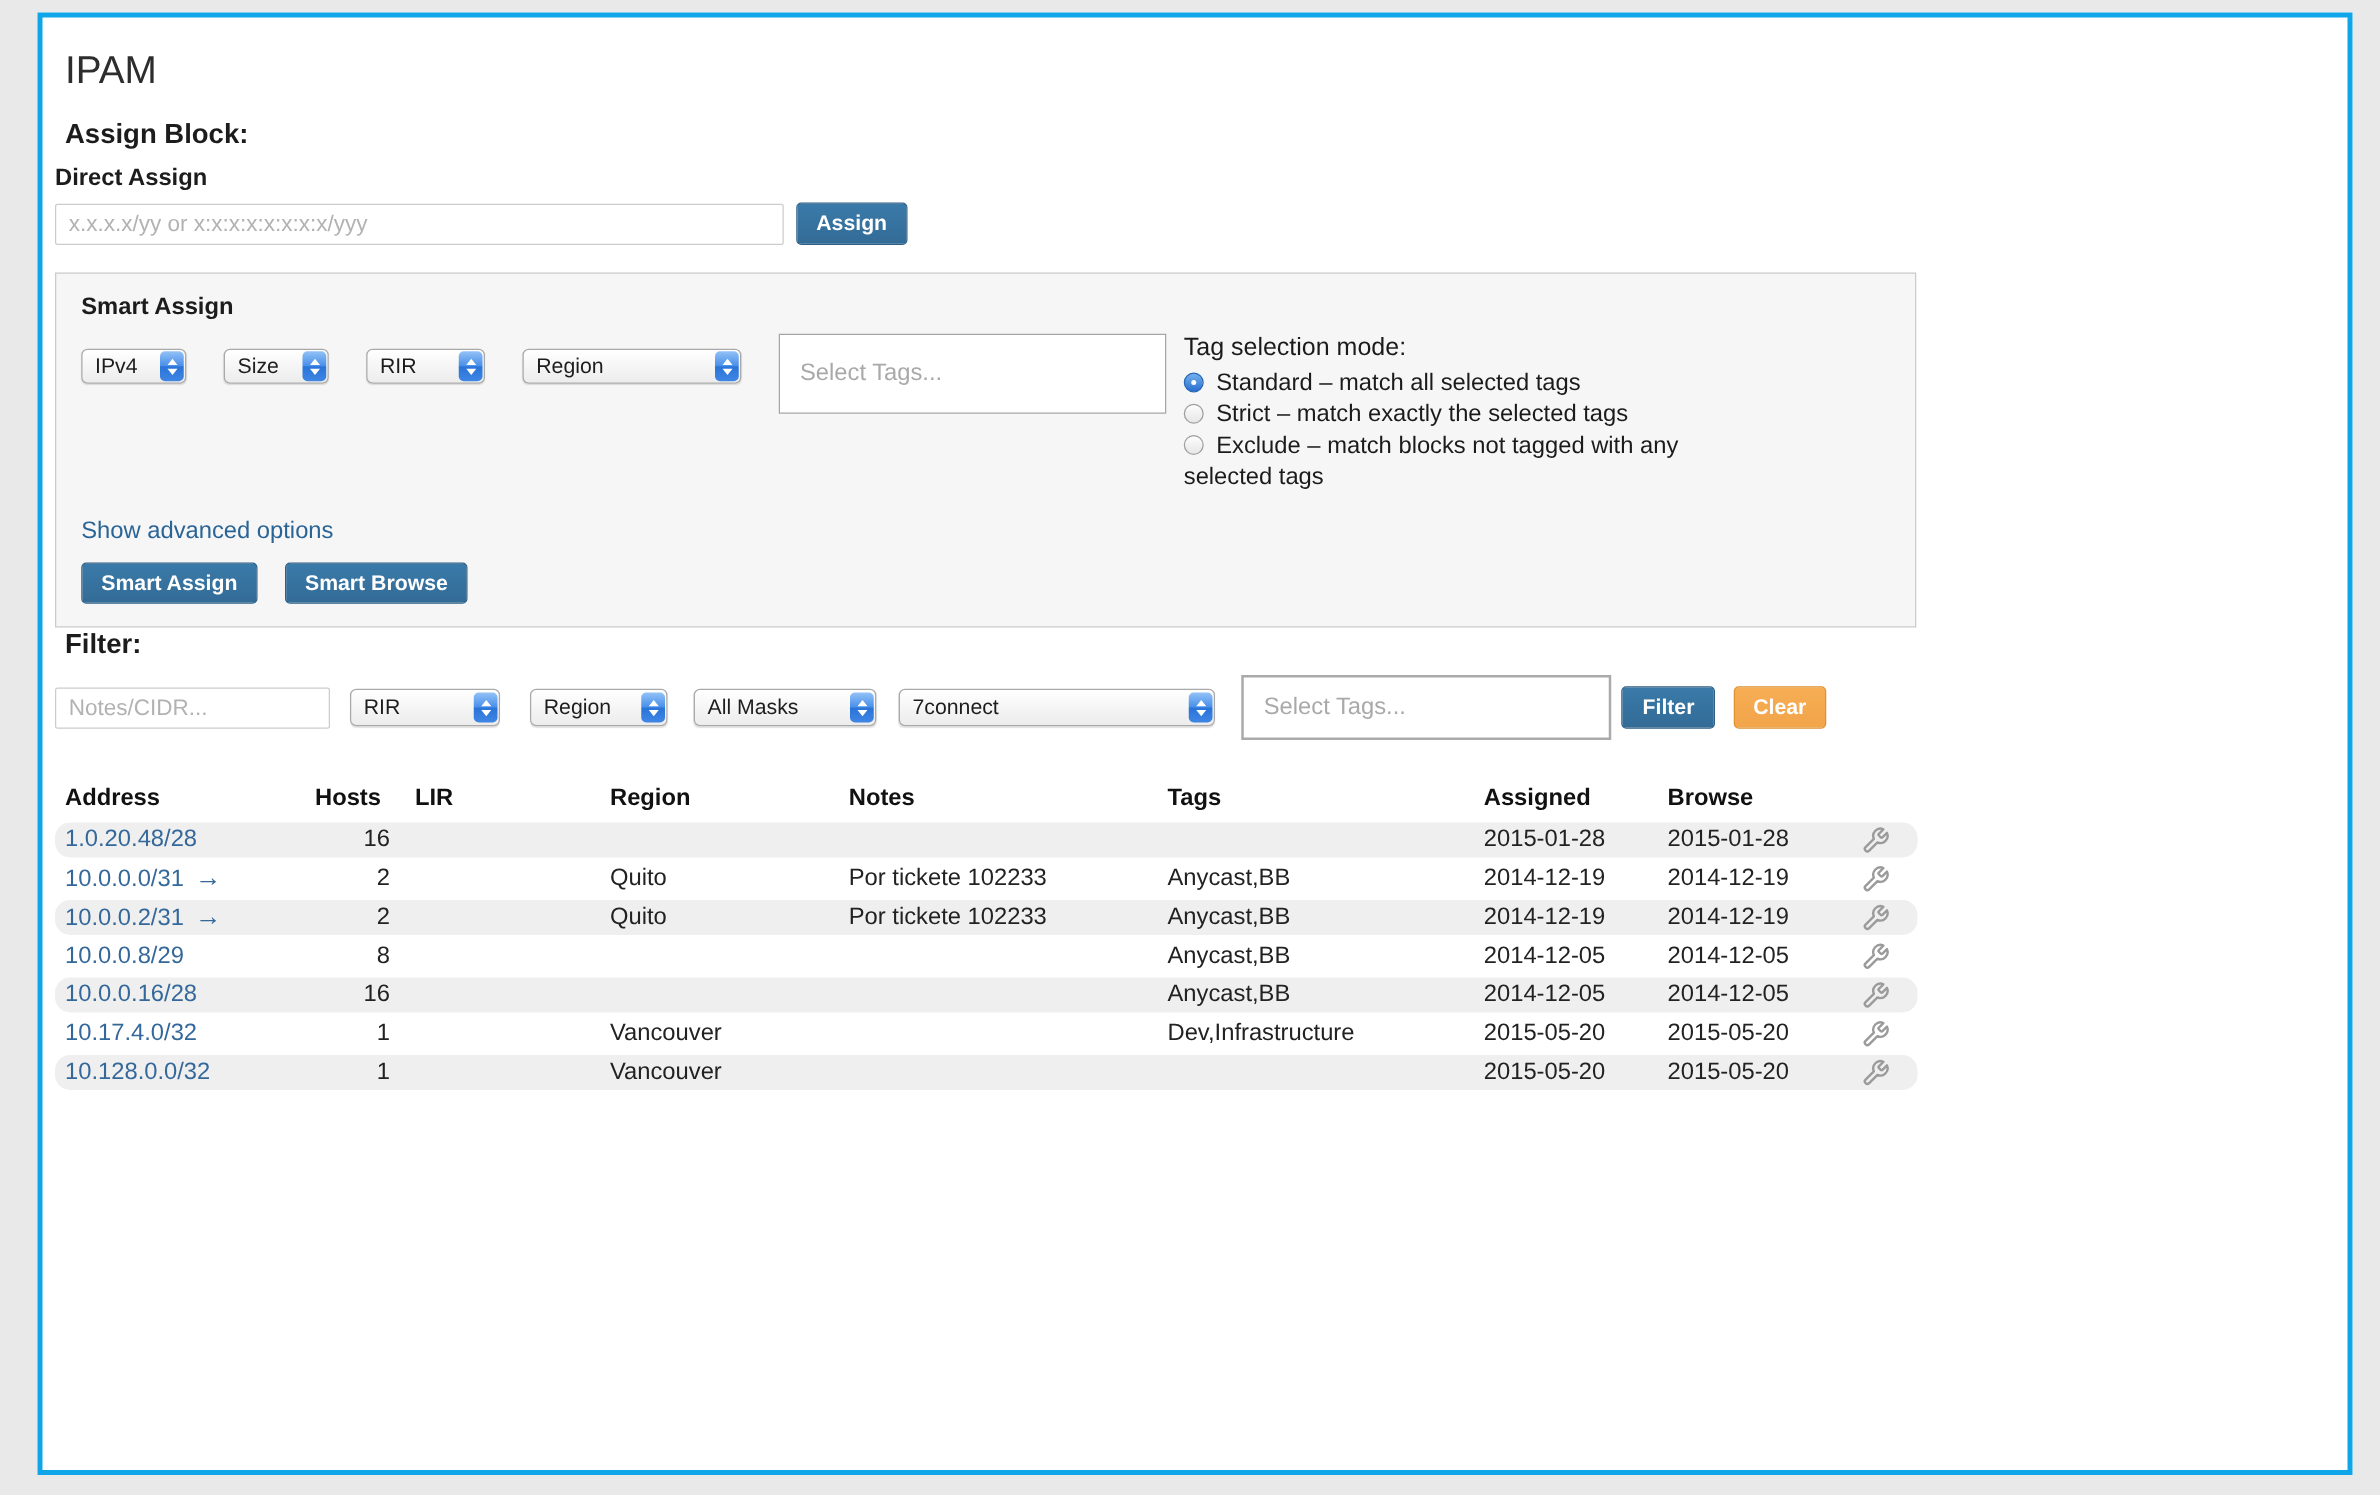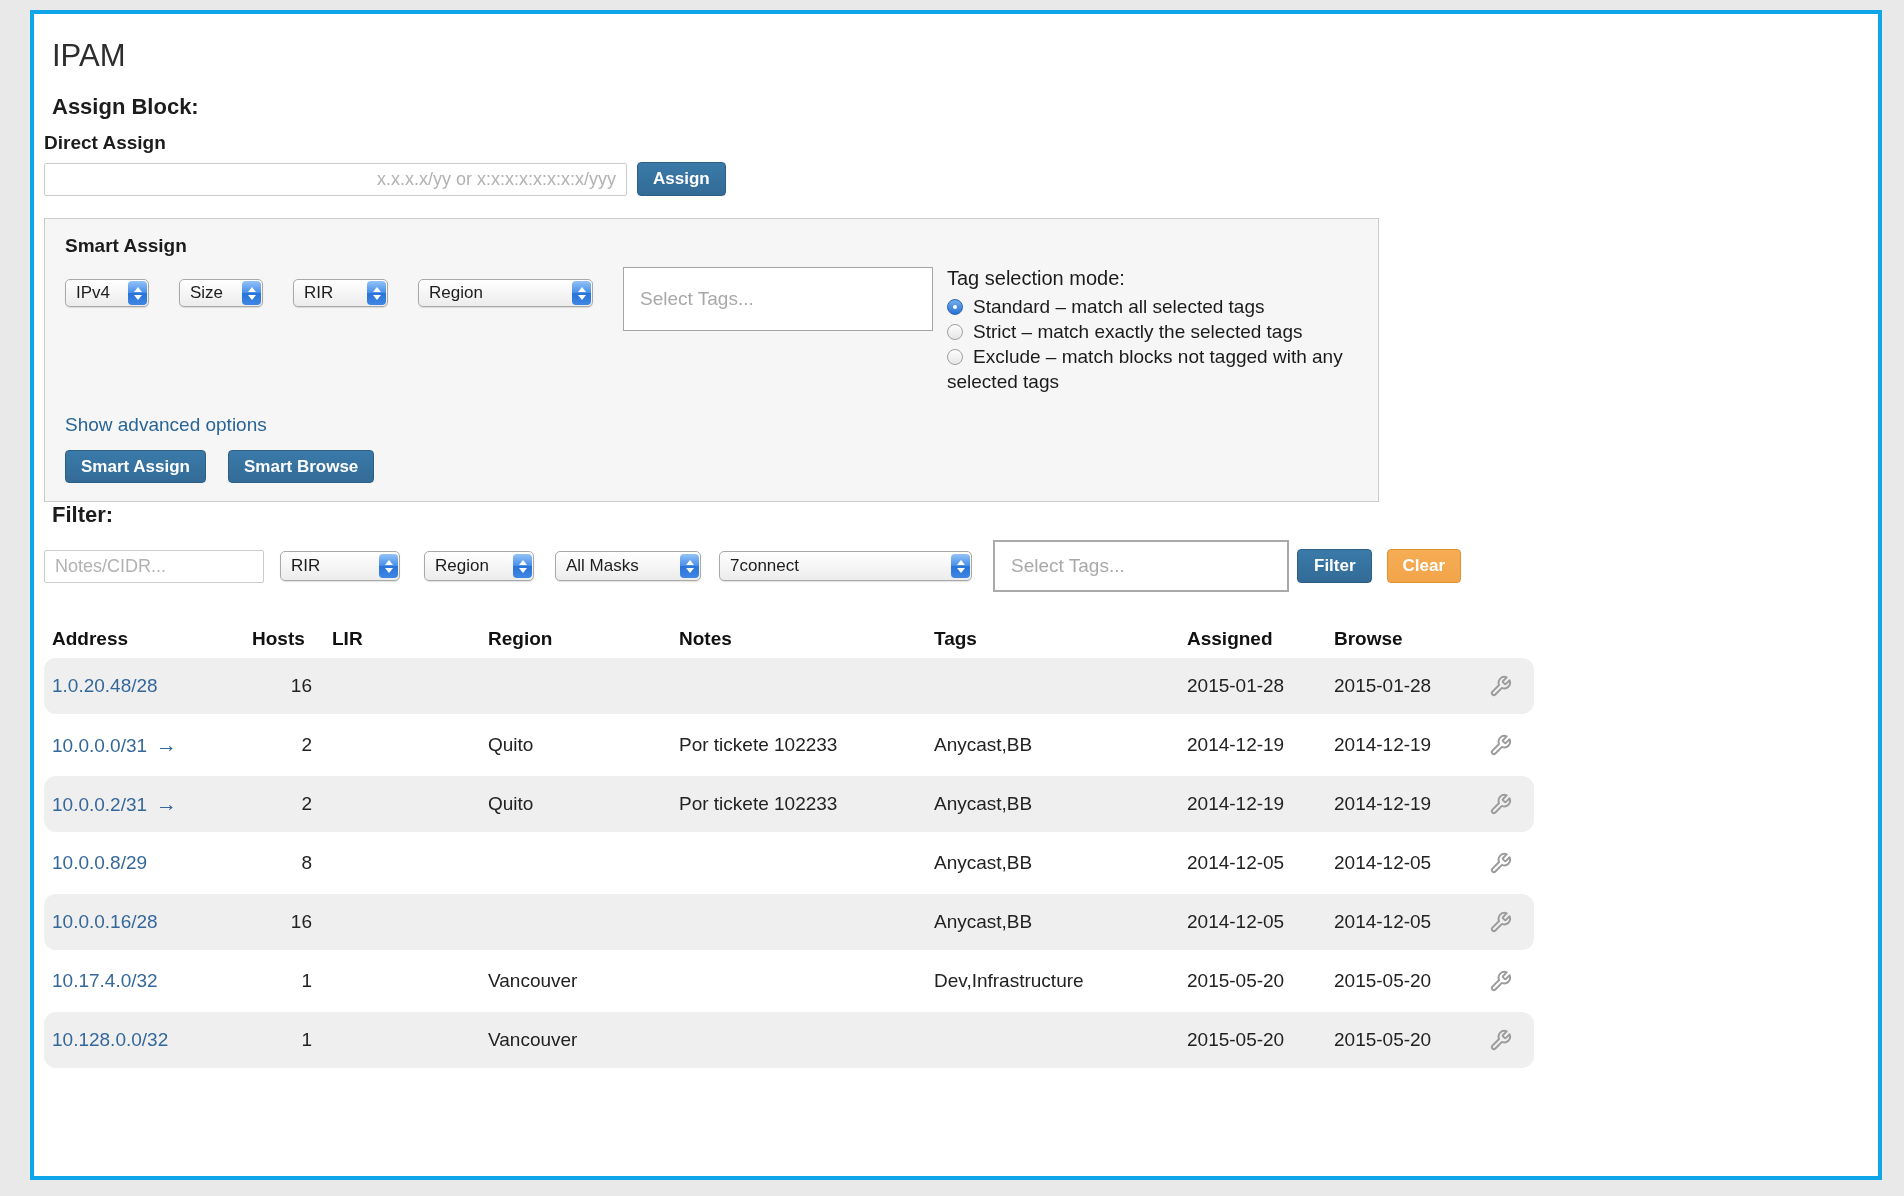--- a/index.html
+++ b/index.html
@@ -26,41 +26,41 @@
 
   .indent { margin-left: -8px; }
 
   .direct-row { display: flex; align-items: center; gap: 10px; }
   input.text {
     height: 33px; border: 1px solid #ccc; border-radius: 2px;
     font-size: 18px; padding: 0 10px; color: #333; font-family: inherit;
     background: #fff; outline: none;
   }
   input.text::placeholder { color: #b2b2b2; }
-  .direct-input { width: 583px; text-align: right; }
+  .direct-input { width: 583px; }
 
   .btn {
     display: inline-flex; align-items: center; justify-content: center;
     height: 34px; padding: 0 15px; border-radius: 4px;
     font-family: inherit; font-size: 17px; font-weight: bold; color: #fff;
     cursor: pointer;
   }
   .btn.blue {
     background: linear-gradient(var(--accent-blue, #3a7aa9), #336b96);
     border: 1px solid #2d5f86;
   }
   .btn.orange {
     background: linear-gradient(#f6ad54, var(--clear-orange, #f2a44a));
     border: 1px solid #e0912f;
   }
 
   
   .smart-panel {
     margin-top: 22px; margin-left: -8px;
-    width: 1335px;
+    width: 1489px;
     background: #f6f6f6; border: 1px solid #ccc;
     padding: 16px 20px 18px;
   }
   h3.smart-heading { font-size: 19px; font-weight: bold; margin: 0 0 10px; color: #1c1c1c; }
   .smart-row { display: flex; align-items: flex-start; }
   .selects-group { display: flex; gap: 30px; margin-top: 12px; }
 
   .sel {
     display: inline-flex; align-items: center; justify-content: space-between;
     height: 28px; padding-left: 10px;
@@ -120,21 +120,21 @@
   .filter-tags { width: 296px; height: 52px; border-width: 2px; border-color: #aaa; margin-left: 21px; }
 
   
   .ipam-table { margin-top: 28px; margin-left: -8px; width: 1490px; font-size: 19px; }
   .thead, .trow {
     display: grid;
     grid-template-columns: 200px 80px 156px 191px 255px 253px 147px 140px 1fr;
     align-items: center;
   }
   .thead { height: 38px; font-weight: bold; color: #111; }
-  .trow { height: 56px; margin-bottom: 3px; background: #fff; border-radius: 12px; }
+  .trow { height: 28px; margin-bottom: 3px; background: #fff; border-radius: 12px; }
   .trow.stripe { background: #efefef; }
   .td, .th { padding-left: 8px; white-space: nowrap; overflow: hidden; }
   .c-hosts { text-align: right; padding-right: 12px; }
   .c-address a { color: var(--link-blue, #35689a); text-decoration: none; cursor: pointer; }
   .arrow { color: var(--link-blue, #35689a); margin-left: 9px; font-size: 21px; display: none; cursor: pointer; }
   .arrow.show { display: inline; }
   .c-action { display: flex; justify-content: center; padding-left: 0; }
   .wrench { display: inline-flex; cursor: pointer; }
   .wrench svg { width: 23px; height: 23px; }
 </style>

